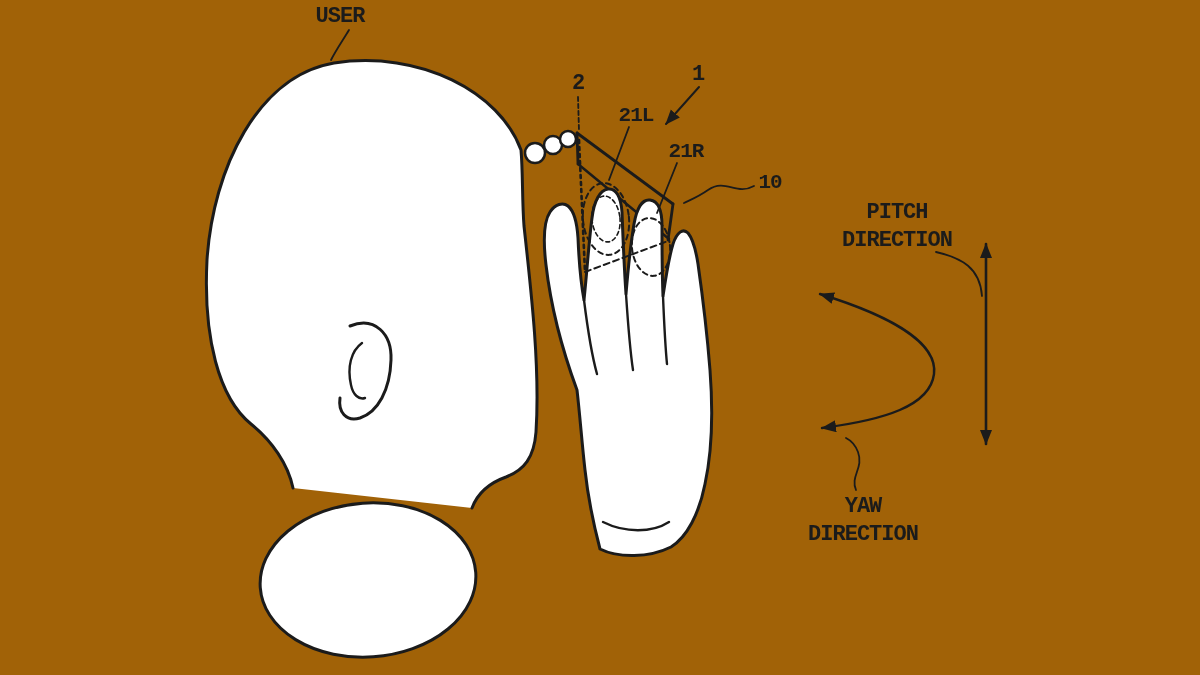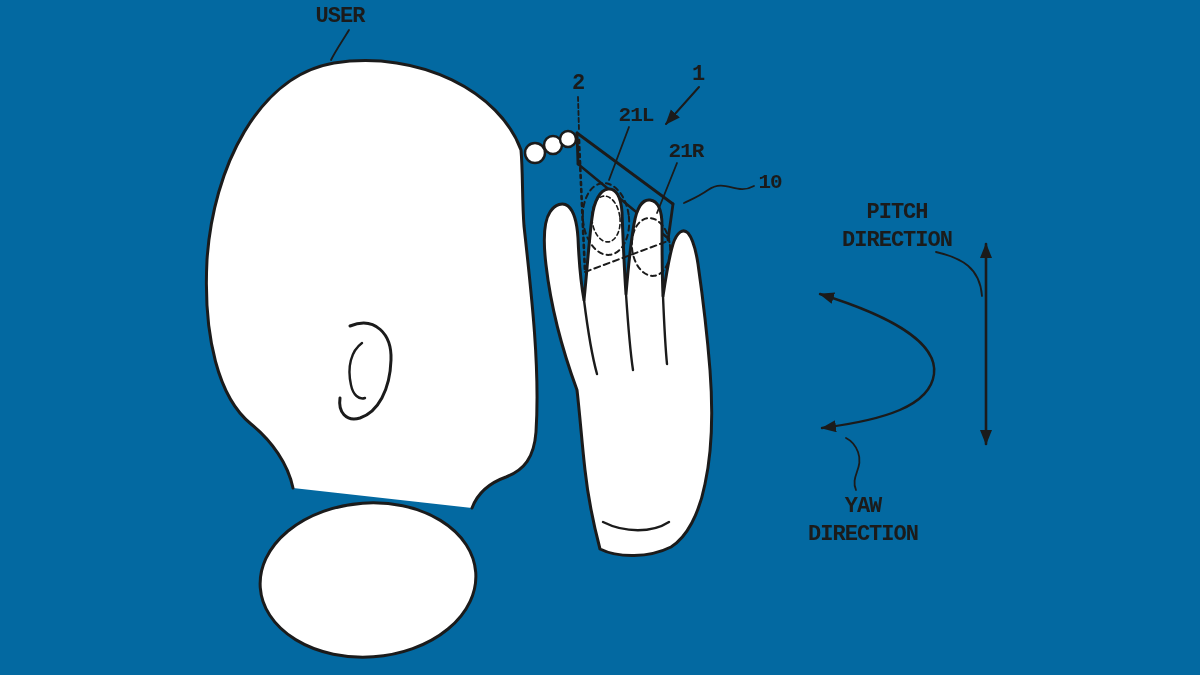--- a/index.html
+++ b/index.html
@@ -5,21 +5,21 @@
   html, body {
     margin: 0;
     padding: 0;
     background: #ffffff;
     font-family: "Liberation Sans", sans-serif;
   }
   .canvas {
     position: relative;
     width: 1200px;
     height: 675px;
-    background: #0369a1;
+    background: #a16207;
     overflow: hidden;
   }
   svg { display: block; }
   .ink   { stroke: #1b1b1b; fill: none; stroke-linecap: round; stroke-linejoin: round; }
   .fillw { fill: #ffffff; }
   .lbl {
     font-family: "Liberation Mono", "DejaVu Sans Mono", monospace;
     font-weight: 700;
     font-size: 22px;
     fill: #1b1b1b;

